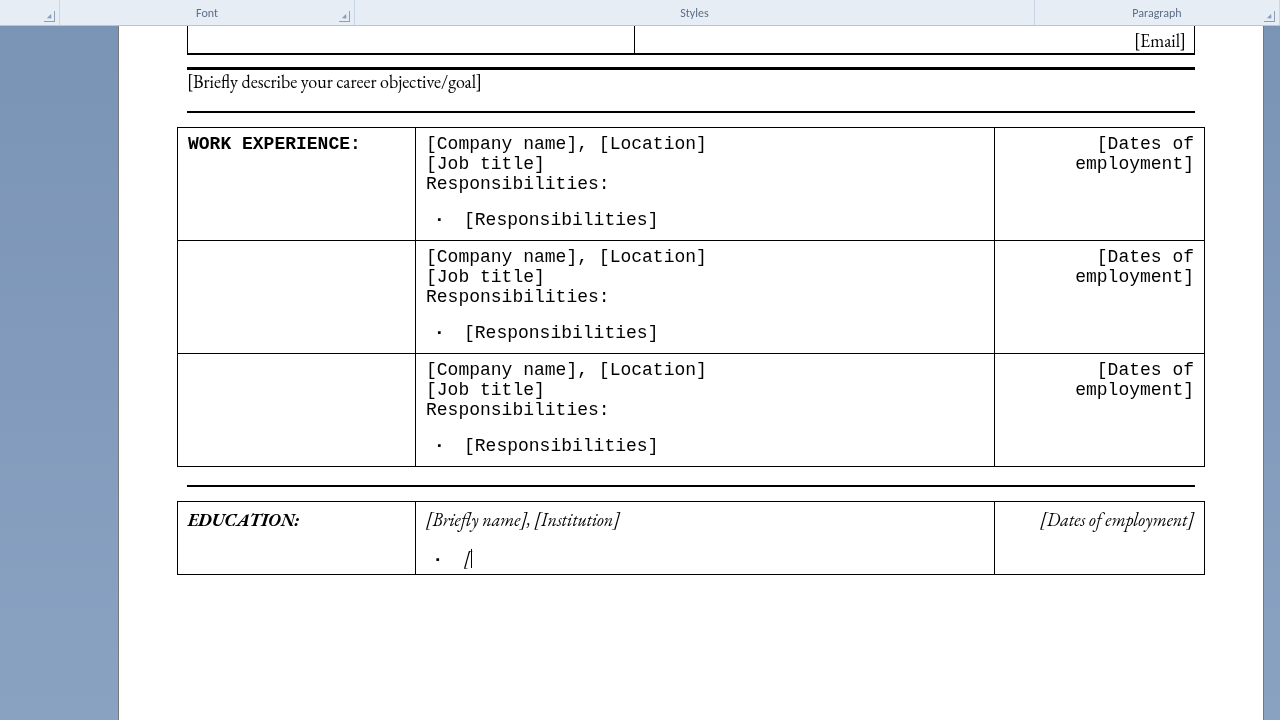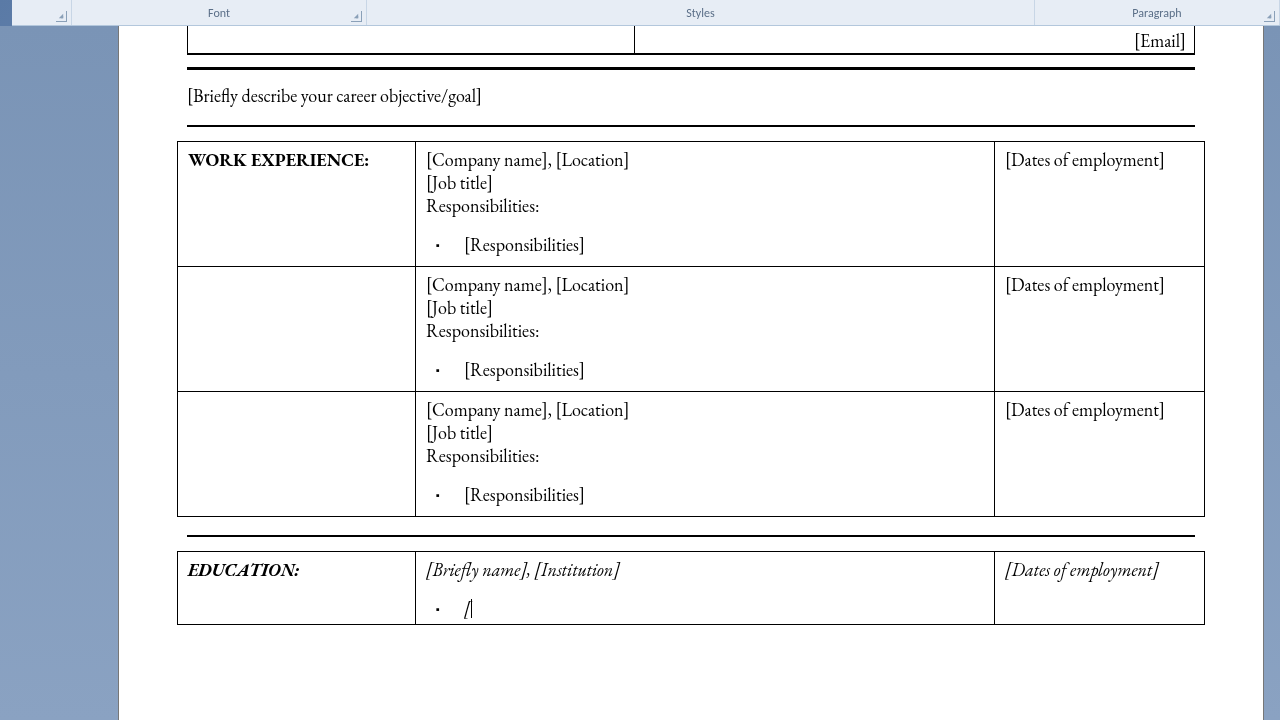--- a/index.html
+++ b/index.html
@@ -1,21 +1,21 @@
 <!DOCTYPE html>
 <html><head>
 <meta charset="utf-8">
 <style>
 * { box-sizing: border-box; margin: 0; padding: 0; }
 html, body { width: 1280px; height: 720px; overflow: hidden; font-family: Calibri, "Segoe UI", sans-serif; }
 body { background: linear-gradient(135deg, #5a7aa6 0%, #7a96bc 40%, #9db4d0 100%); }
 
 
 .ribbon-groups {
-  position: absolute; top: 0; left: 12px; right: 0; height: 26px;
+  position: absolute; top: 0; left: 0; right: 0; height: 26px;
   background: #e7edf5; border-bottom: 1px solid #b3c7dc;
   display: flex;
 }
 .ribbon-group {
   height: 100%; display: flex; align-items: center; justify-content: center;
   color: #5b6f88; font-size: 12px; position: relative;
   border-right: 1px solid #c8d6e6;
 }
 .ribbon-group .launcher {
   position: absolute; right: 4px; bottom: 3px; width: 11px; height: 11px;
@@ -54,27 +54,27 @@
 }
 .name-cell.clipped { overflow: hidden; }
 .contact-cell {
   flex: 1; border: 1px solid #000; border-left: none; border-top: none;
   display: flex; align-items: flex-end; justify-content: flex-end;
   padding: 2px 8px 1px;
 }
 .hr-thick { height: 3px; background: #000; margin-top: 12px; }
 .hr-rule  { height: 2px; background: #000; margin: 18px 0 14px; }
 
-.objective { margin-top: 14px; }
+.objective { }
 
 
 table.block { width: 100%; border-collapse: collapse; margin-top: 0; }
 table.block td { border: 1px solid #000; padding: 6px 10px 10px; vertical-align: top; font-size: 18px; }
 table.block td.lbl { width: 238px; font-weight: 700; }
-table.block td.dates { width: 210px; text-align: left; }
+table.block td.dates { width: 210px; text-align: right; }
 
 ul.sq { list-style: none; padding-left: 38px; margin-top: 16px; }
 ul.sq li::before { content: "▪"; font-size: 11px; display: inline-block; width: 28px; margin-left: -28px; position: relative; top: -2px; }
 
 .cursor-bracket { position: relative; }
 .cursor-bracket::after { content: ""; position: absolute; top: 2px; bottom: 2px; width: 1px; background: #000; right: -1px; }
 </style>
 </head>
 <body>
 
@@ -105,21 +105,21 @@
       <div class="contact-cell">
         <span>[Email]</span>
       </div>
     </div>
     <div class="hr-thick"></div>
 
     <p class="objective">[Briefly describe your career objective/goal]</p>
 
     <div class="hr-rule"></div>
 
-    <table class="block" style="width:calc(100% + 20px); margin-left:-10px;">
+    <table class="block" style="width:calc(100% + 20px); margin-left:-10px;font-family:Liberation Mono, monospace;">
       <tbody>
           <tr>
         <td class="lbl">WORK EXPERIENCE:</td>
         <td>
           <div>[Company name], [Location]</div>
           <div>[Job title]</div>
           <div>Responsibilities:</div>
           <ul class="sq">
                 <li>[Responsibilities]</li>
               </ul>

